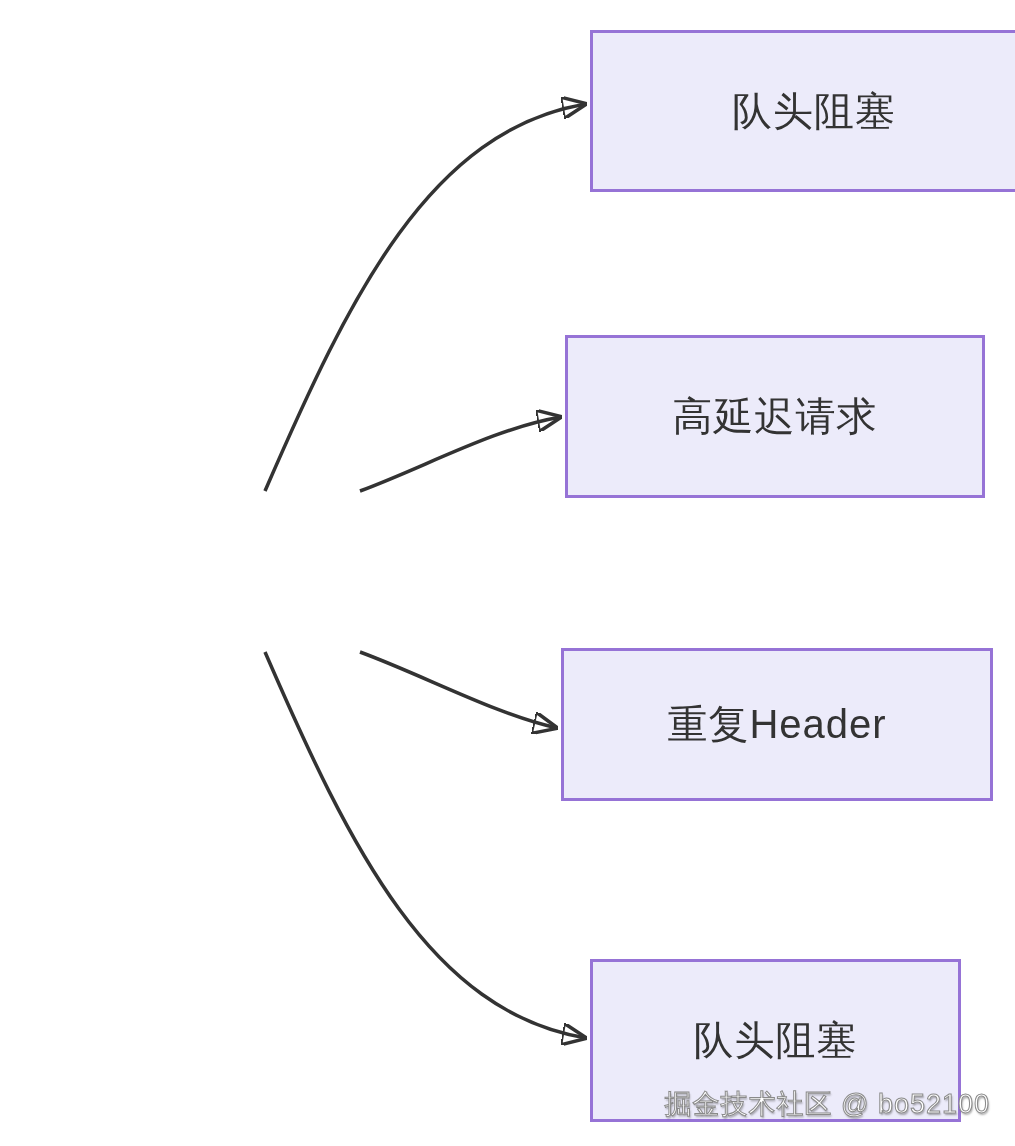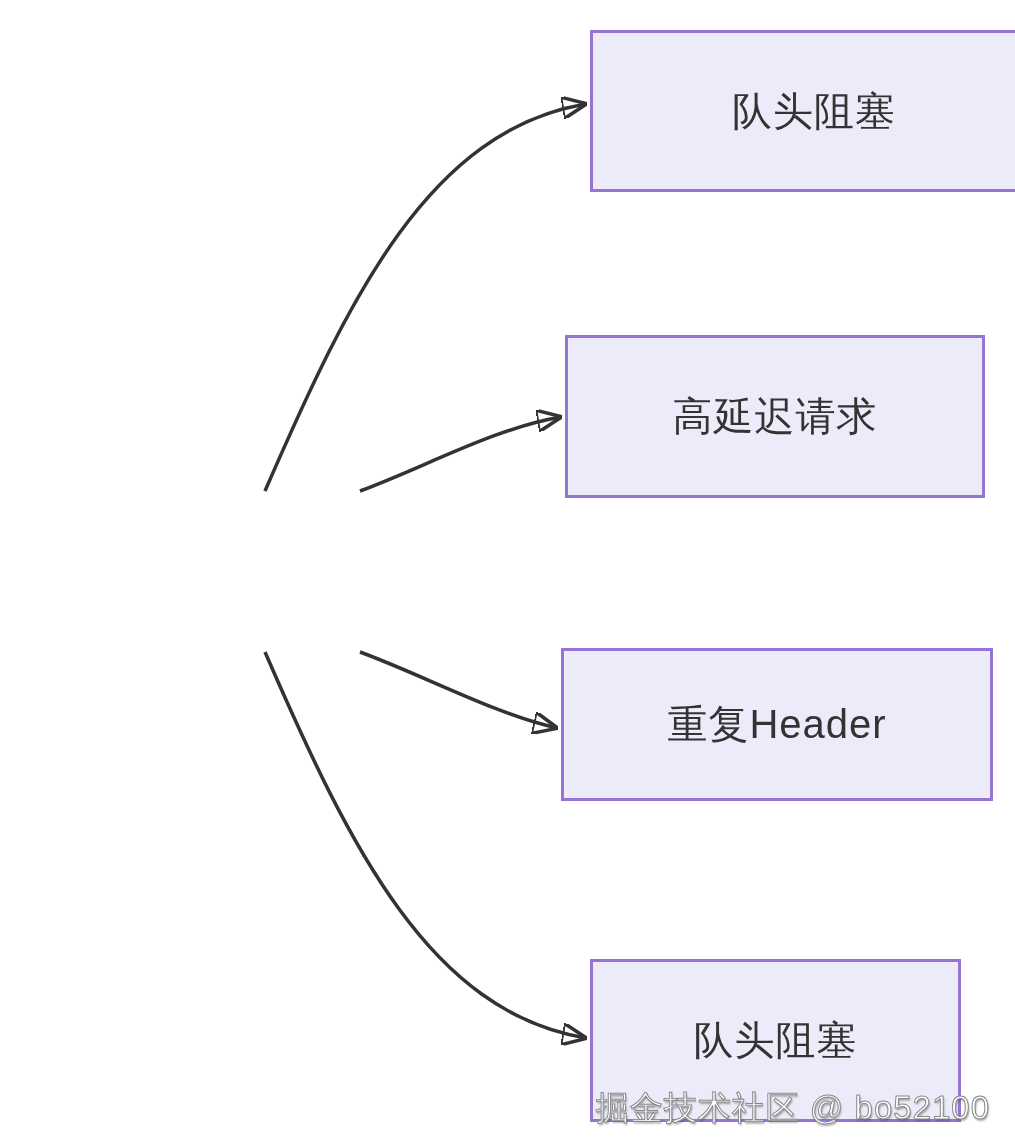--- a/index.html
+++ b/index.html
@@ -43,21 +43,21 @@
   }
   .node-center { left: 23px;  top: 491px; width: 389px; height: 162px; letter-spacing: 2px; }
   .node-1      { left: 590px; top: 30px;  width: 448px; height: 162px; }
   .node-2      { left: 565px; top: 335px; width: 420px; height: 163px; }
   .node-3      { left: 561px; top: 648px; width: 432px; height: 153px; }
   .node-4      { left: 590px; top: 959px; width: 371px; height: 163px; }
   .watermark {
     position: absolute;
     right: 25px;
     top: 1086px;
-    font-size: 33px;
+    font-size: 27px;
     letter-spacing: 1px;
     color: #ffffff;
     -webkit-text-stroke: 1px #8a8a8a;
     text-shadow: 1px 2px 2px rgba(60,60,60,0.45);
     white-space: nowrap;
   }
 </style>
 </head>
 <body>
 

